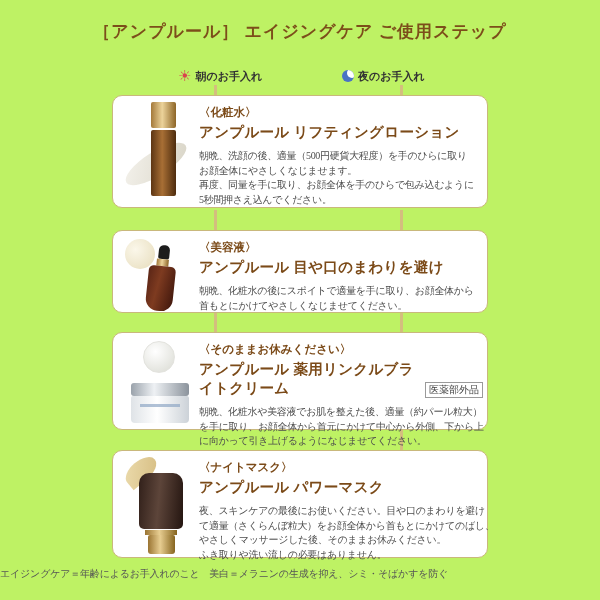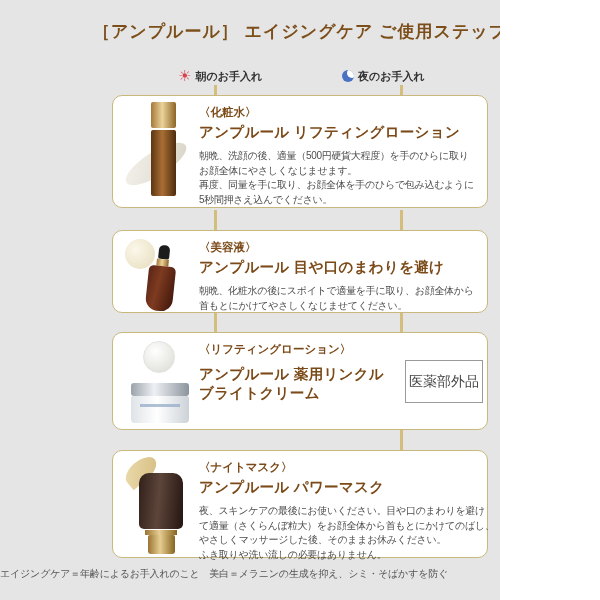--- a/index.html
+++ b/index.html
@@ -1,18 +1,18 @@
 <!DOCTYPE html>
 <html><head>
 <meta charset="utf-8">
 <style>
   html,body{margin:0;padding:0;background:#ffffff;}
   .page{
-    position:relative;width:500px;height:600px;background:#e5e5e5;overflow:hidden;
-    font-family:Liberation Sans, sans-serif;
+    position:relative;width:600px;height:600px;background:#bef264;overflow:hidden;
+    font-family:Liberation Serif, serif;
   }
   .title{
     position:absolute;top:20px;left:0;width:600px;text-align:center;
     font-size:17px;font-weight:bold;color:#7c4e1a;letter-spacing:1px;
   }
   .time-label{
     position:absolute;top:68px;display:flex;align-items:center;gap:4px;
     font-size:11px;color:#333;font-weight:bold;height:16px;
   }
   .time-label.morning{left:178px;}
@@ -33,21 +33,21 @@
     border:1.5px solid #c9b87c;border-radius:10px;box-sizing:border-box;
   }
   .card1{top:95px;height:113px;}
   .card2{top:230px;height:83px;}
   .card3{top:332px;height:98px;}
   .card4{top:450px;height:108px;}
   .card-text{position:absolute;left:86px;top:9px;right:4px;}
   .category{font-size:11.5px;font-weight:bold;color:#7b4a18;margin-bottom:3px;}
   .name-row{display:flex;align-items:flex-end;gap:6px;margin-bottom:7px;}
   .pname{font-size:14.5px;font-weight:bold;color:#7b4a18;letter-spacing:.3px;}
-  .badge{font-size:14px;color:#444;border:1px solid #9a9a9a;padding:12px 3px;line-height:1.2;white-space:nowrap;background:#fff;}
+  .badge{font-size:10px;color:#444;border:1px solid #9a9a9a;padding:1px 3px;line-height:1.2;white-space:nowrap;background:#fff;}
   .desc{font-size:10px;letter-spacing:-.3px;color:#4d4d4d;line-height:14.5px;white-space:pre;}
   .art{position:absolute;left:8px;top:6px;width:78px;height:96px;}
   
   .p1-swoosh{position:absolute;left:0px;top:50px;width:70px;height:24px;border-radius:50%;
     background:linear-gradient(135deg,#f4f2ec,#d8d4c6);transform:rotate(-32deg);}
   .p1-bottle{position:absolute;left:30px;top:0px;width:25px;height:94px;}
   .p1-cap{height:26px;background:linear-gradient(90deg,#a4793a,#ecd39a 45%,#8d6527);border-radius:2px;}
   .p1-body{height:66px;margin-top:2px;background:linear-gradient(90deg,#5c3513,#a86f35 45%,#4e2c0e);border-radius:2px;}
   
   .p2-dollop{position:absolute;left:4px;top:2px;width:30px;height:30px;border-radius:50%;
@@ -142,25 +142,28 @@
     <div class="art">
       <div class="p3-ball"></div>
       <div class="p3-jar">
         <div class="p3-lid"></div>
         <div class="p3-body">
           <div class="p3-label"></div>
         </div>
       </div>
     </div>
     <div class="card-text">
-      <div class="category">〈リフティングローション〉</div>
+      <div class="category">〈そのままお休みください〉</div>
       <div class="name-row">
         <span class="pname">アンプルール 薬用リンクルブライトクリーム</span>
         <span class="badge">医薬部外品</span>
       </div>
+      <div class="desc">朝晩、化粧水や美容液でお肌を整えた後、適量（約パール粒大）
+を手に取り、お顔全体から首元にかけて中心から外側、下から上
+に向かって引き上げるようになじませてください。</div>
     </div>
   </section>
 
   <section class="card card4">
     <div class="art">
       <div class="p4-swoosh"></div>
       <div class="p4-tube">
         <div class="p4-body"></div>
         <div class="p4-ring"></div>
         <div class="p4-cap"></div>

